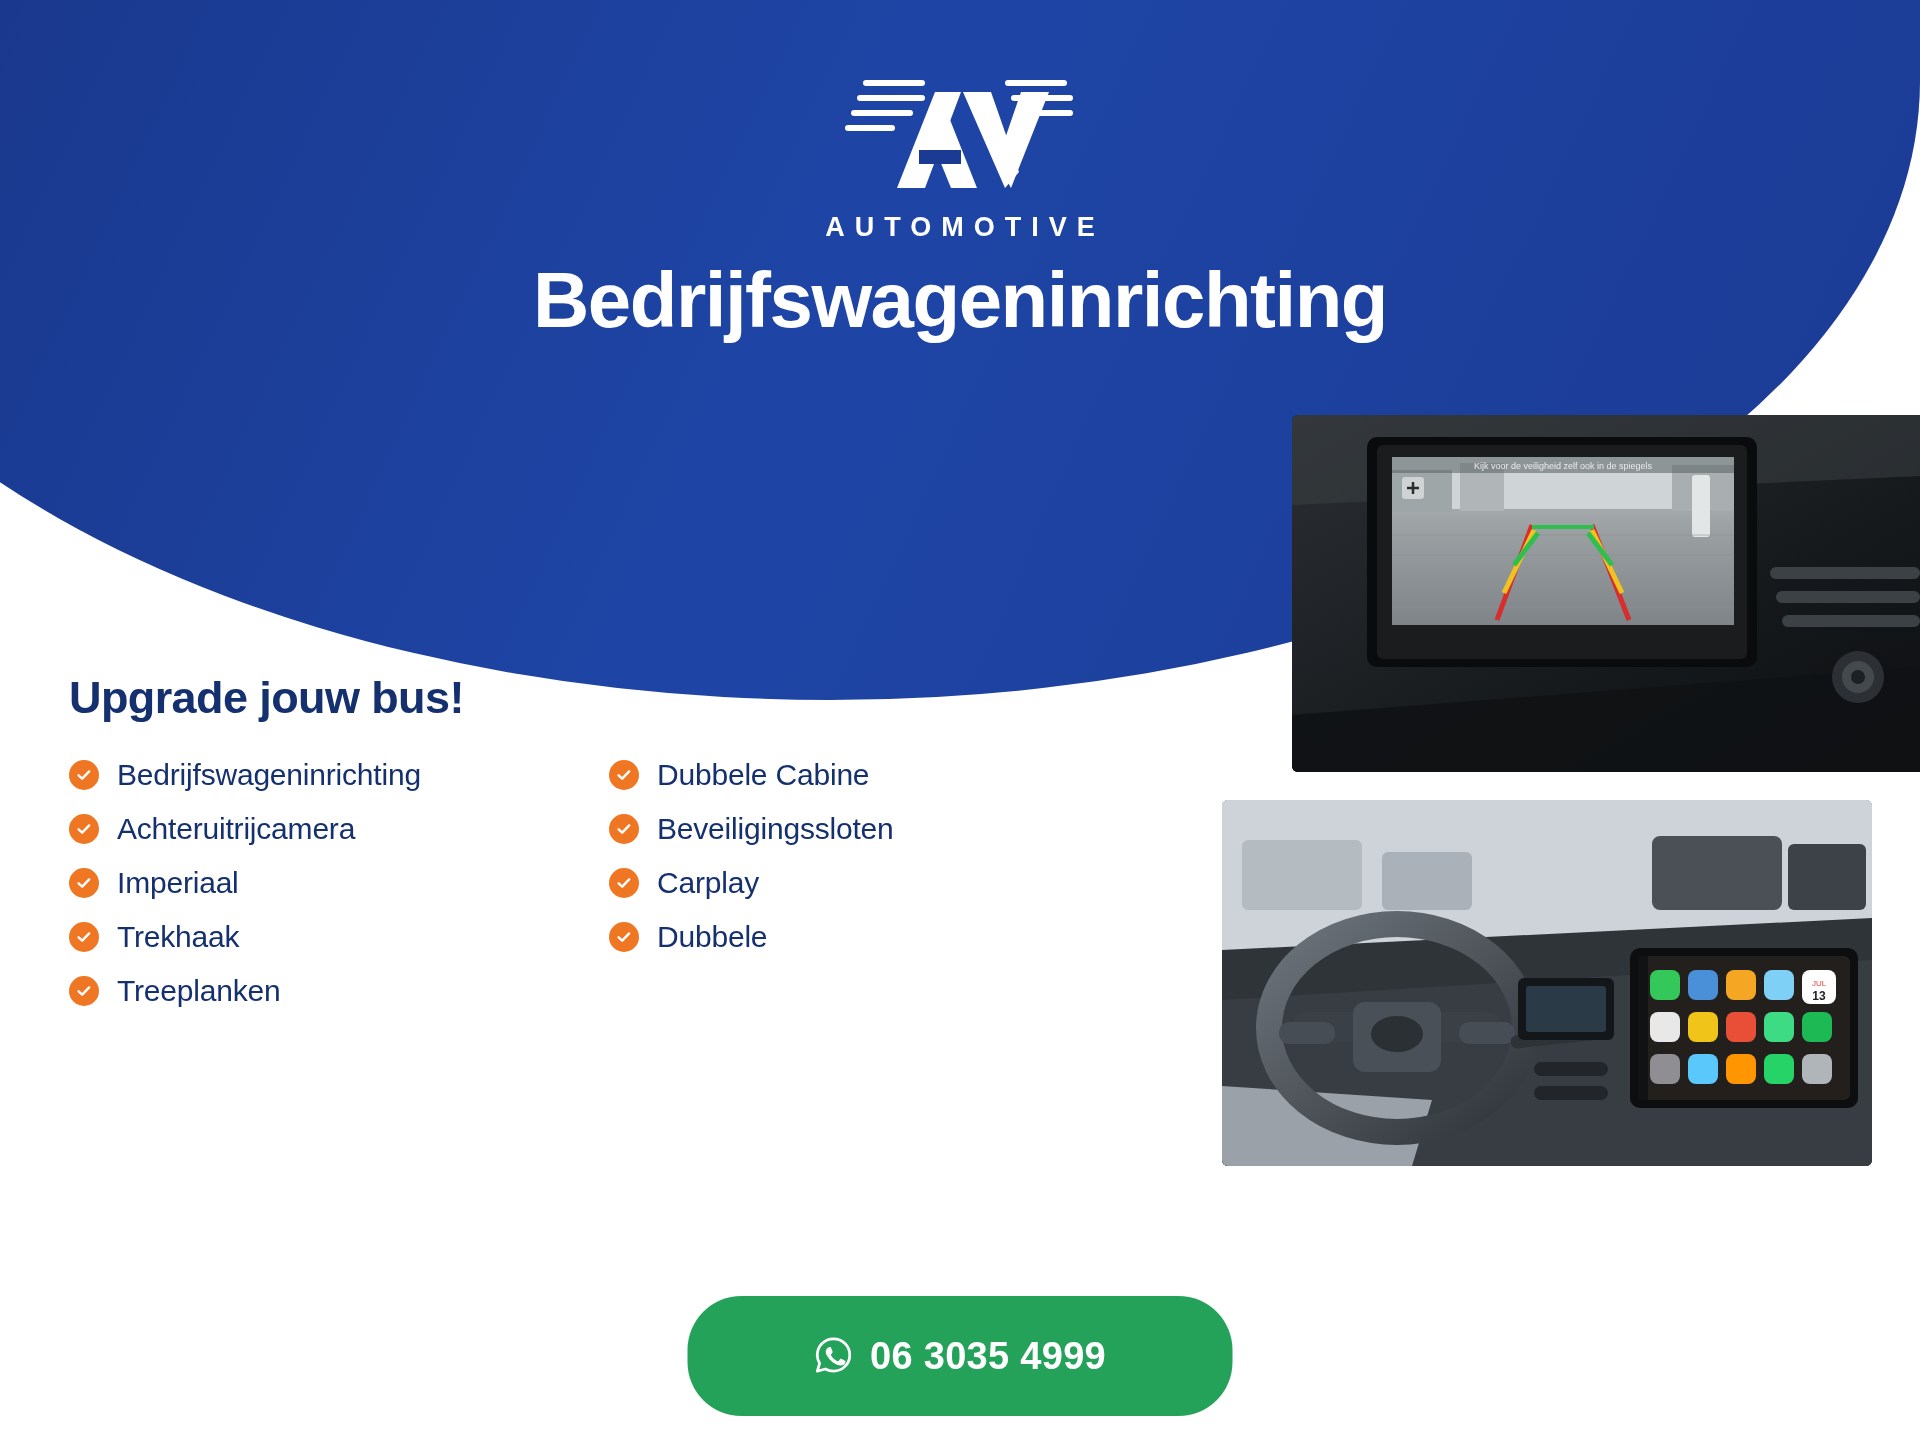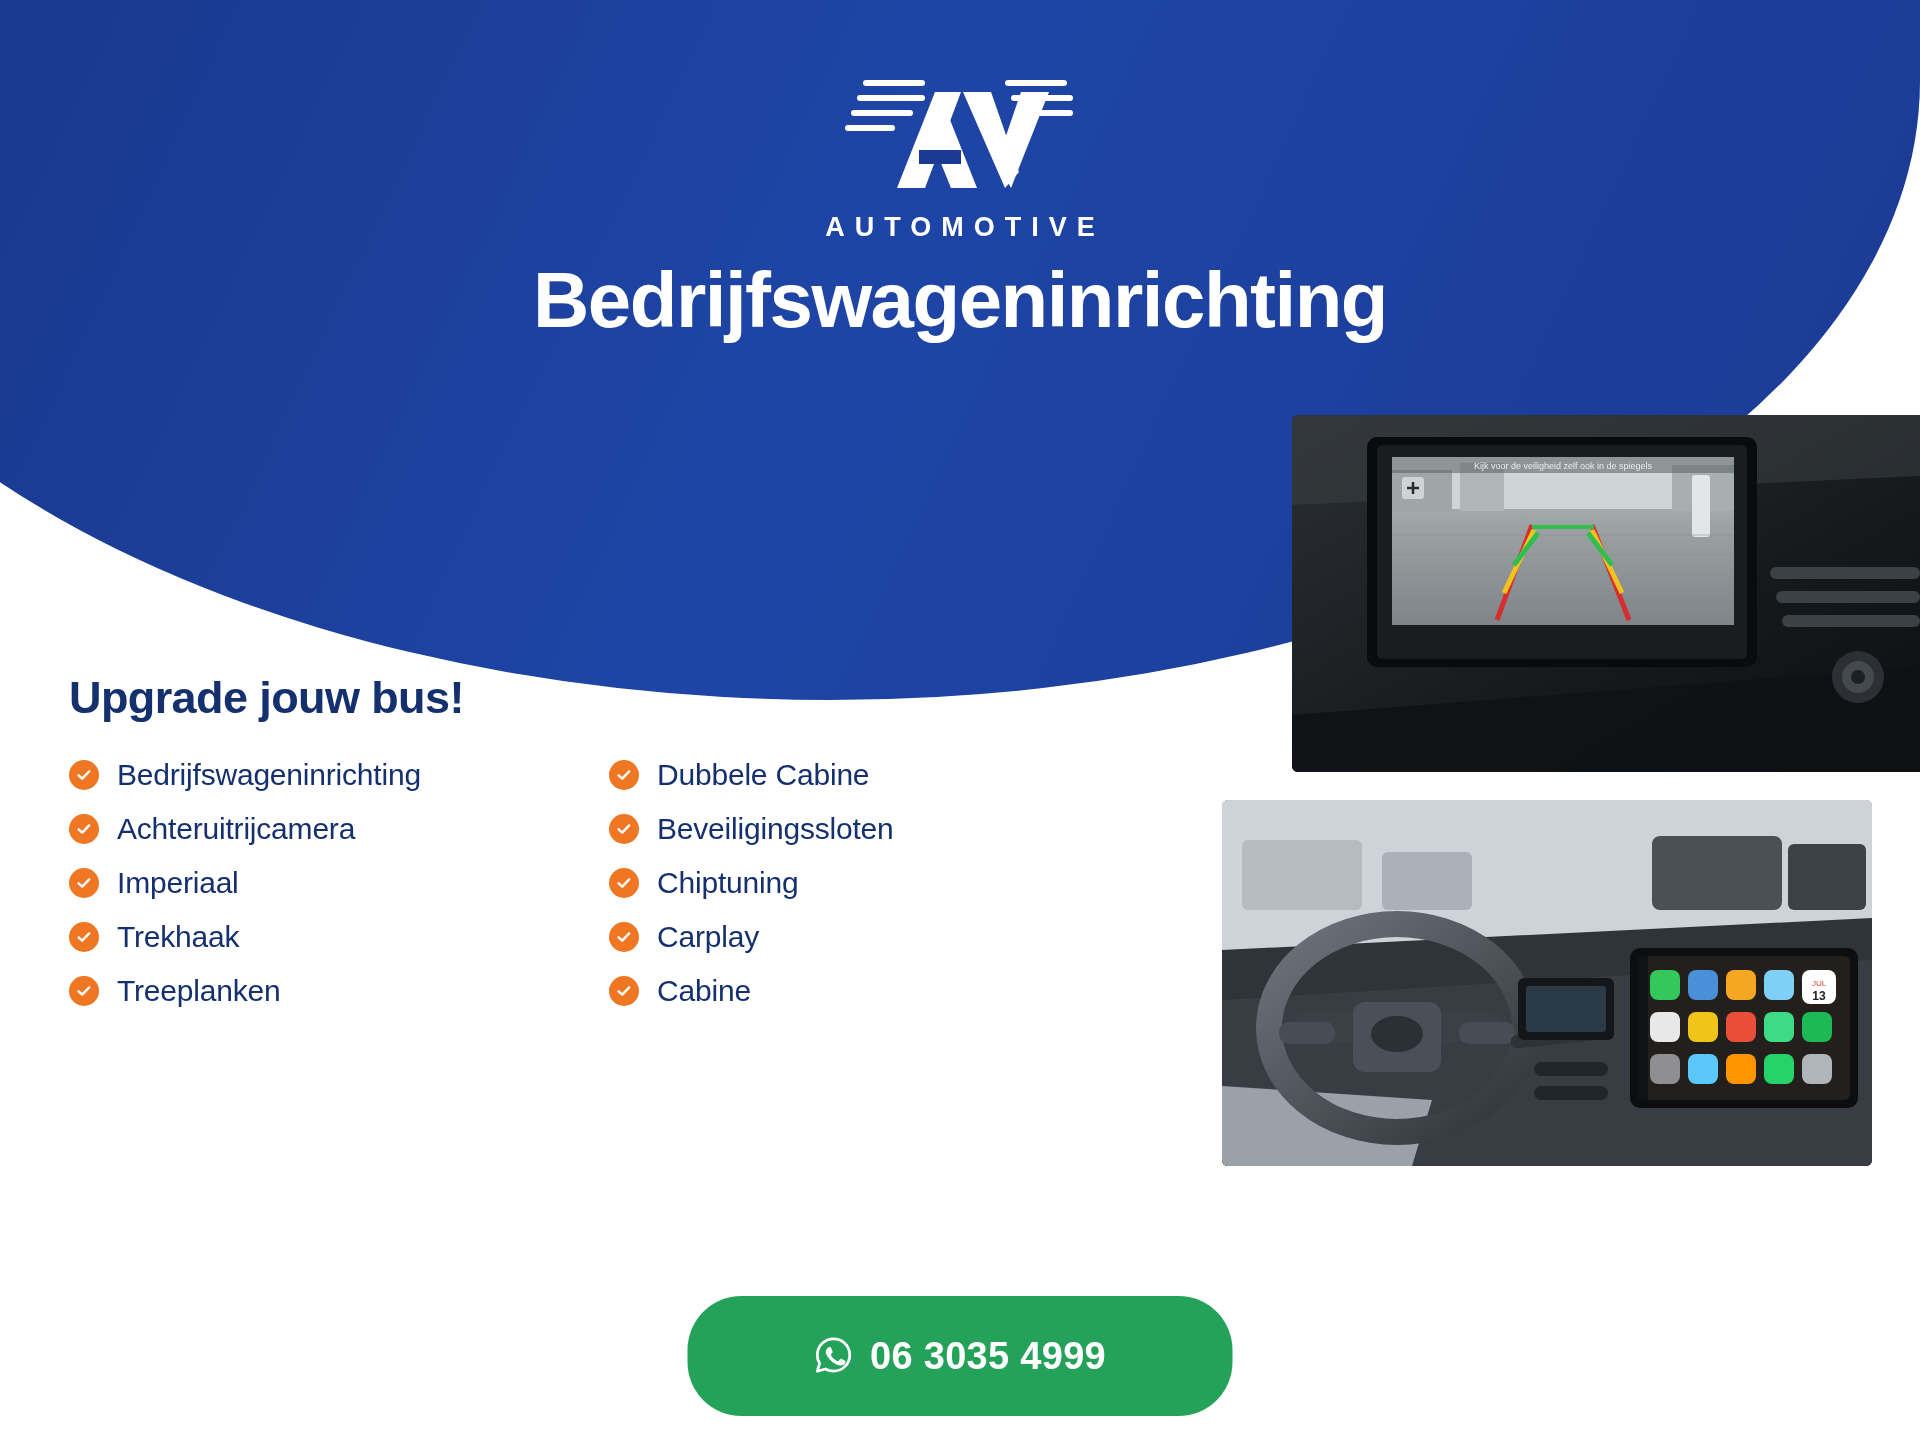--- a/index.html
+++ b/index.html
@@ -252,37 +252,29 @@
               </svg>
           </span>
           <span class="feature-label">Beveiligingssloten</span>
         </div>
         <div class="feature-item">
           <span class="check">
             <svg width="16" height="16" viewBox="0 0 16 16">
                 <path d="M2.6 8.3 L6.2 11.6 L13.2 4.4" stroke="#ffffff" stroke-width="2.4" fill="none" stroke-linecap="round" stroke-linejoin="round"></path>
               </svg>
           </span>
-          <span class="feature-label">Chiptuning</span>
-        </div>
-        <div class="feature-item">
-          <span class="check">
-            <svg width="16" height="16" viewBox="0 0 16 16">
-                <path d="M2.6 8.3 L6.2 11.6 L13.2 4.4" stroke="#ffffff" stroke-width="2.4" fill="none" stroke-linecap="round" stroke-linejoin="round"></path>
-              </svg>
-          </span>
           <span class="feature-label">Carplay</span>
         </div>
         <div class="feature-item">
           <span class="check">
             <svg width="16" height="16" viewBox="0 0 16 16">
                 <path d="M2.6 8.3 L6.2 11.6 L13.2 4.4" stroke="#ffffff" stroke-width="2.4" fill="none" stroke-linecap="round" stroke-linejoin="round"></path>
               </svg>
           </span>
-          <span class="feature-label">Cabine</span>
+          <span class="feature-label">Dubbele</span>
         </div>
       </div>
 
     </div>
   </div>
 
   <div class="photo photo-1">
     <svg width="650" height="357" viewBox="0 0 650 357">
       <defs>
         <linearGradient id="dashg" x1="0" y1="0" x2="1" y2="1">

